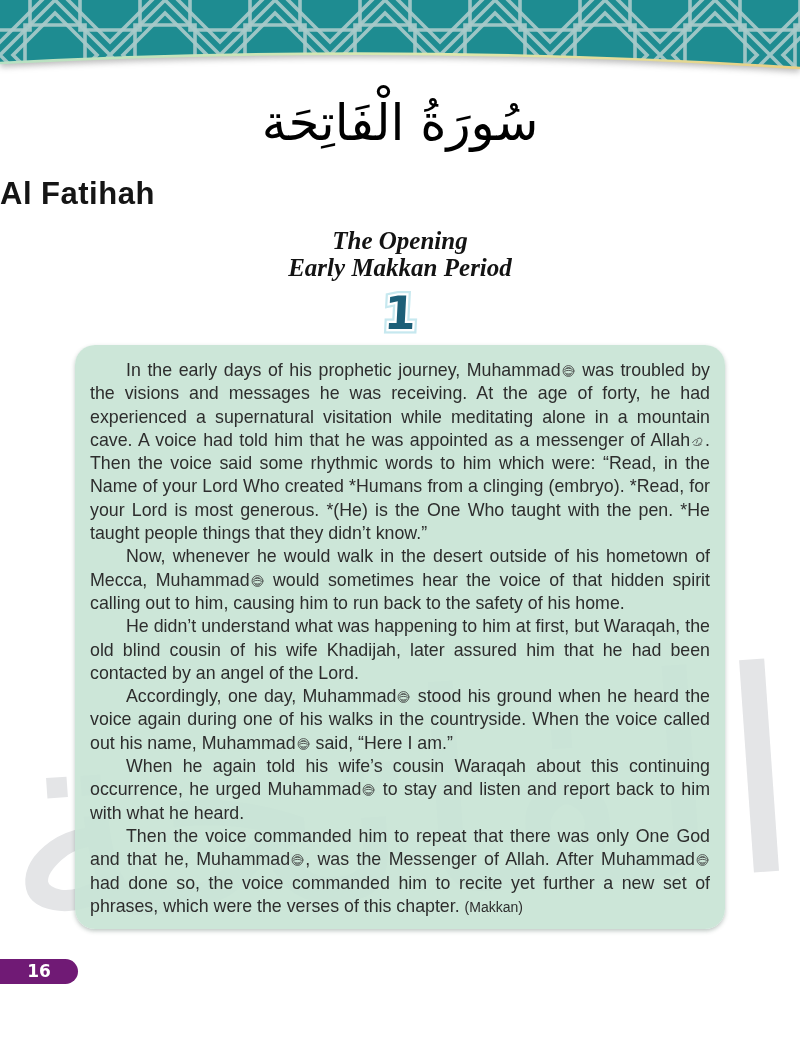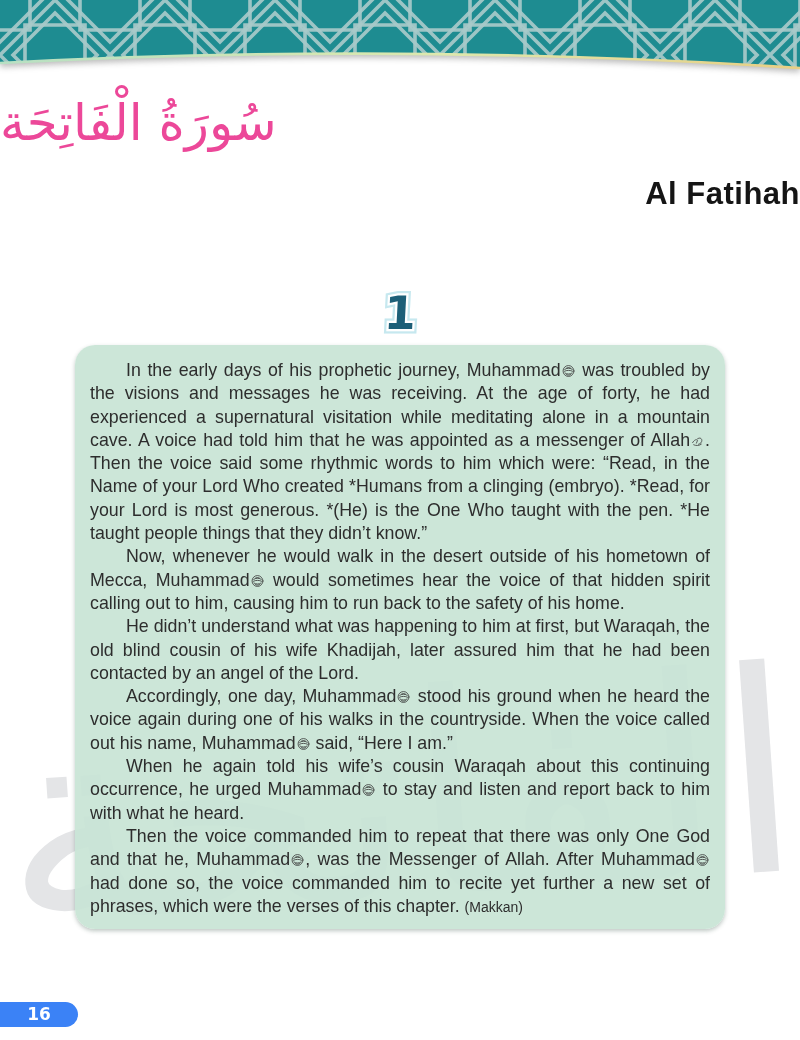--- a/index.html
+++ b/index.html
@@ -8,26 +8,26 @@
     background:#ffffff;overflow:hidden;
     font-family:"Liberation Sans",sans-serif;
   }
 
   
   .band-wrap{position:absolute;top:0;left:0;width:800px;height:92px;z-index:3;}
   .teal-shape{filter:drop-shadow(0 4px 3px rgba(80,80,80,0.40));}
 
   
   .arabic-title{
-    position:absolute;top:84px;left:0;width:100%;
+    position:absolute;top:84px;left:0;width:100%;text-align:center;
     font-family:"DejaVu Sans",sans-serif;font-size:50px;line-height:78px;
-    color:#ec4899;z-index:2;
+    color:#000000;z-index:2;
   }
   .title-en{
-    position:absolute;top:176px;left:0;width:100%;text-align:right;
+    position:absolute;top:176px;left:0;width:100%;text-align:left;
     font-size:31px;font-weight:bold;letter-spacing:.5px;color:#151515;z-index:2;
   }
   .subtitle{
     position:absolute;top:227px;left:0;width:100%;text-align:center;
     font-family:"Liberation Serif",serif;font-style:italic;font-weight:bold;
     font-size:25px;line-height:27px;color:#131313;z-index:2;
   }
 
   
   .big-num{position:absolute;top:286px;left:0;width:100%;height:60px;z-index:2;}
@@ -61,22 +61,22 @@
   
   .watermark{
     position:absolute;top:660px;left:-30px;width:860px;text-align:center;
     font-family:"DejaVu Sans",sans-serif;font-size:280px;line-height:1;
     color:#e4e5e7;z-index:0;transform:rotate(-4deg);
     pointer-events:none;user-select:none;
   }
 
   
   .page-pill{
-    position:absolute;left:0;top:1002px;width:78px;height:25px;
-    background:#3b82f6;border-radius:0 13px 13px 0;z-index:2;
+    position:absolute;left:0;top:959px;width:78px;height:25px;
+    background:#701a75;border-radius:0 13px 13px 0;z-index:2;
     color:#ffffff;font-weight:bold;font-size:17px;line-height:25px;
     text-align:center;font-family:"DejaVu Sans",sans-serif;
   }
 </style>
 </head>
 <body>
 
 <div class="page">
 
   <div class="band-wrap">
@@ -104,20 +104,24 @@
           <stop offset="1" stop-color="#E8CF84"></stop>
         </linearGradient>
       </defs>
       <path class="teal-shape" d="M0,0 L800,0 L800,68 Q400,42 0,63 Z" fill="url(#girih)"></path>
       <path d="M800,68 Q400,42 0,63" fill="none" stroke="url(#edge)" stroke-width="2.6"></path>
     </svg>
   </div>
 
   <div class="arabic-title">سُورَةُ الْفَاتِحَة</div>
   <div class="title-en">Al Fatihah</div>
+  <div class="subtitle">
+    <div>The Opening</div>
+    <div>Early Makkan Period</div>
+  </div>
 
   <div class="big-num">
     <span class="n-halo">1</span>
     <span class="n-white">1</span>
     <span class="n-core">1</span>
   </div>
 
   <div class="watermark">الفاتحة</div>
 
   <div class="content-box">

